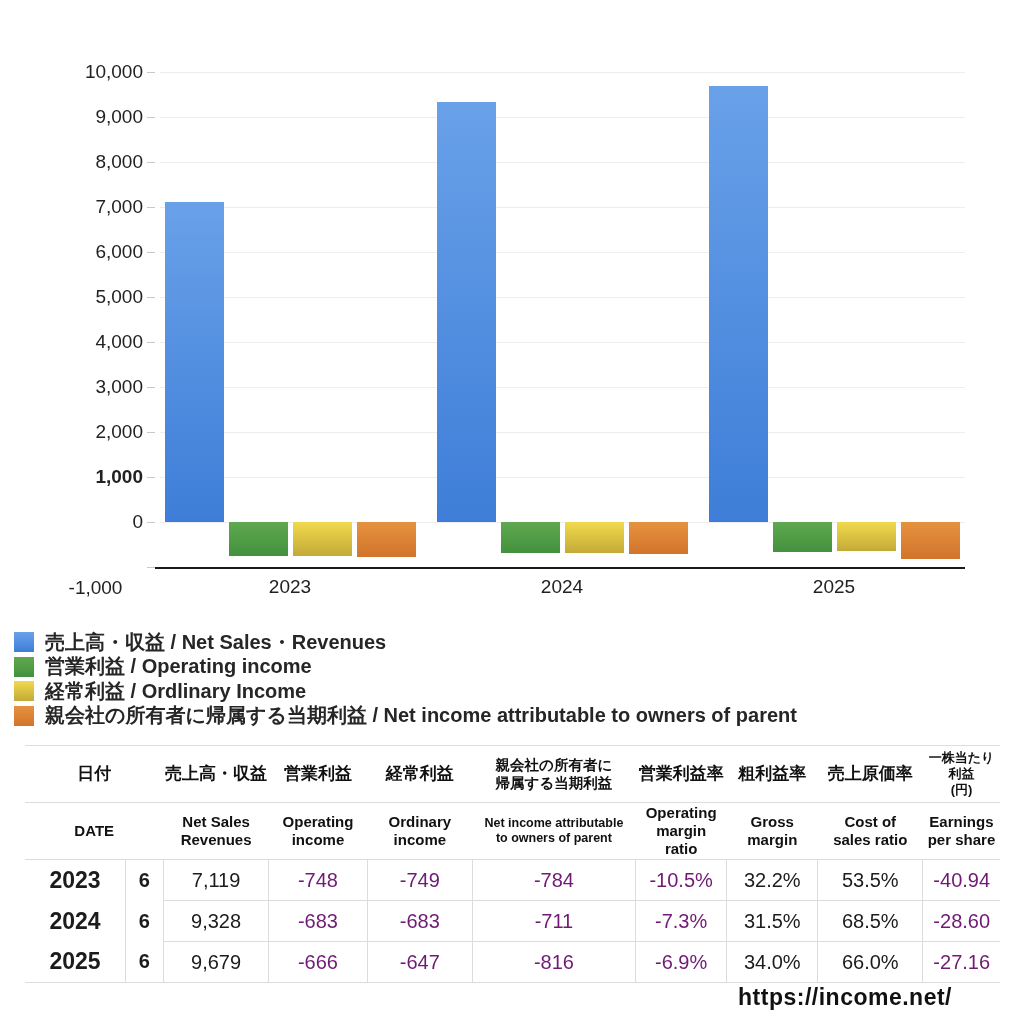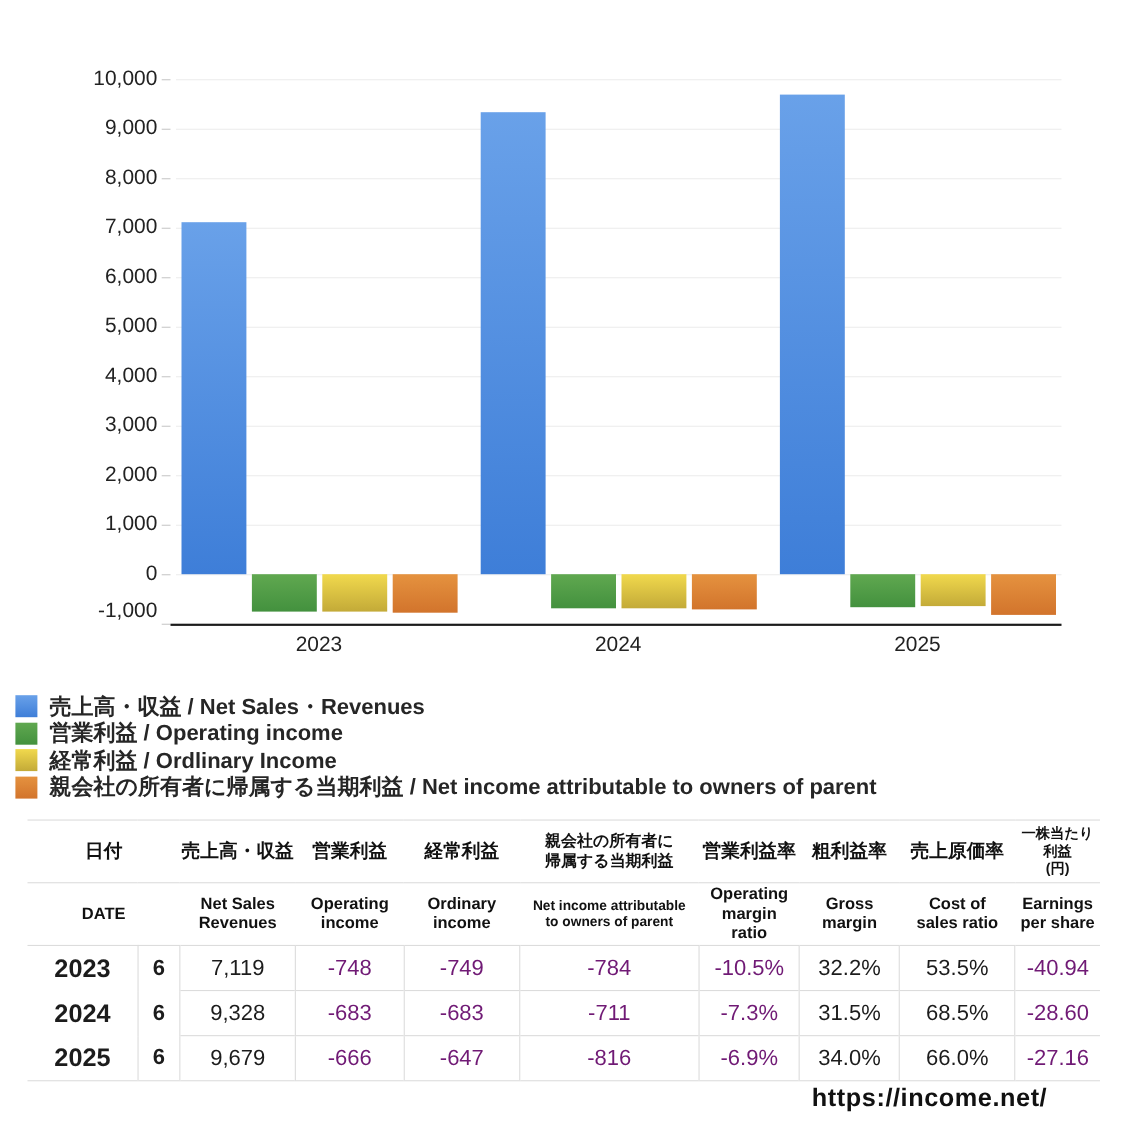--- a/index.html
+++ b/index.html
@@ -92,26 +92,26 @@
       <div class="y-tick" style="left: 147px; top: 342px;"></div>
       <div class="y-label" style="top: 342px;">4,000</div>
       <div class="gridline" style="left: 160px; width: 805px; top: 387px;"></div>
       <div class="y-tick" style="left: 147px; top: 387px;"></div>
       <div class="y-label" style="top: 387px;">3,000</div>
       <div class="gridline" style="left: 160px; width: 805px; top: 432px;"></div>
       <div class="y-tick" style="left: 147px; top: 432px;"></div>
       <div class="y-label" style="top: 432px;">2,000</div>
       <div class="gridline" style="left: 160px; width: 805px; top: 477px;"></div>
       <div class="y-tick" style="left: 147px; top: 477px;"></div>
-      <div class="y-label" style="top: 477px;">1,000</div>
+      <div class="y-label" style="top: 477px; font-weight: bold;">1,000</div>
       <div class="gridline" style="left: 160px; width: 805px; top: 522px;"></div>
       <div class="y-tick" style="left: 147px; top: 522px;"></div>
       <div class="y-label" style="top: 522px;">0</div>
       <div class="y-tick" style="left: 147px; top: 567px;"></div>
-      <div class="y-label" style="top: 556px;">-1,000</div>
+      <div class="y-label" style="top: 588px; text-align: center;">-1,000</div>
       <div class="bar" style="left: 164.5px; top: 201.645px; width: 59px; height: 320.355px; background: linear-gradient(rgb(105, 161, 233), rgb(62, 126, 216));"></div>
       <div class="bar" style="left: 436.5px; top: 102.24px; width: 59px; height: 419.76px; background: linear-gradient(rgb(105, 161, 233), rgb(62, 126, 216));"></div>
       <div class="bar" style="left: 708.5px; top: 86.445px; width: 59px; height: 435.555px; background: linear-gradient(rgb(105, 161, 233), rgb(62, 126, 216));"></div>
       <div class="bar" style="left: 228.5px; top: 522px; width: 59px; height: 33.66px; background: linear-gradient(rgb(96, 168, 80), rgb(67, 145, 62));"></div>
       <div class="bar" style="left: 500.5px; top: 522px; width: 59px; height: 30.735px; background: linear-gradient(rgb(96, 168, 80), rgb(67, 145, 62));"></div>
       <div class="bar" style="left: 772.5px; top: 522px; width: 59px; height: 29.97px; background: linear-gradient(rgb(96, 168, 80), rgb(67, 145, 62));"></div>
       <div class="bar" style="left: 292.5px; top: 522px; width: 59px; height: 33.705px; background: linear-gradient(rgb(241, 217, 77), rgb(195, 170, 56));"></div>
       <div class="bar" style="left: 564.5px; top: 522px; width: 59px; height: 30.735px; background: linear-gradient(rgb(241, 217, 77), rgb(195, 170, 56));"></div>
       <div class="bar" style="left: 836.5px; top: 522px; width: 59px; height: 29.115px; background: linear-gradient(rgb(241, 217, 77), rgb(195, 170, 56));"></div>
       <div class="bar" style="left: 356.5px; top: 522px; width: 59px; height: 35.28px; background: linear-gradient(rgb(229, 146, 63), rgb(210, 116, 44));"></div>

